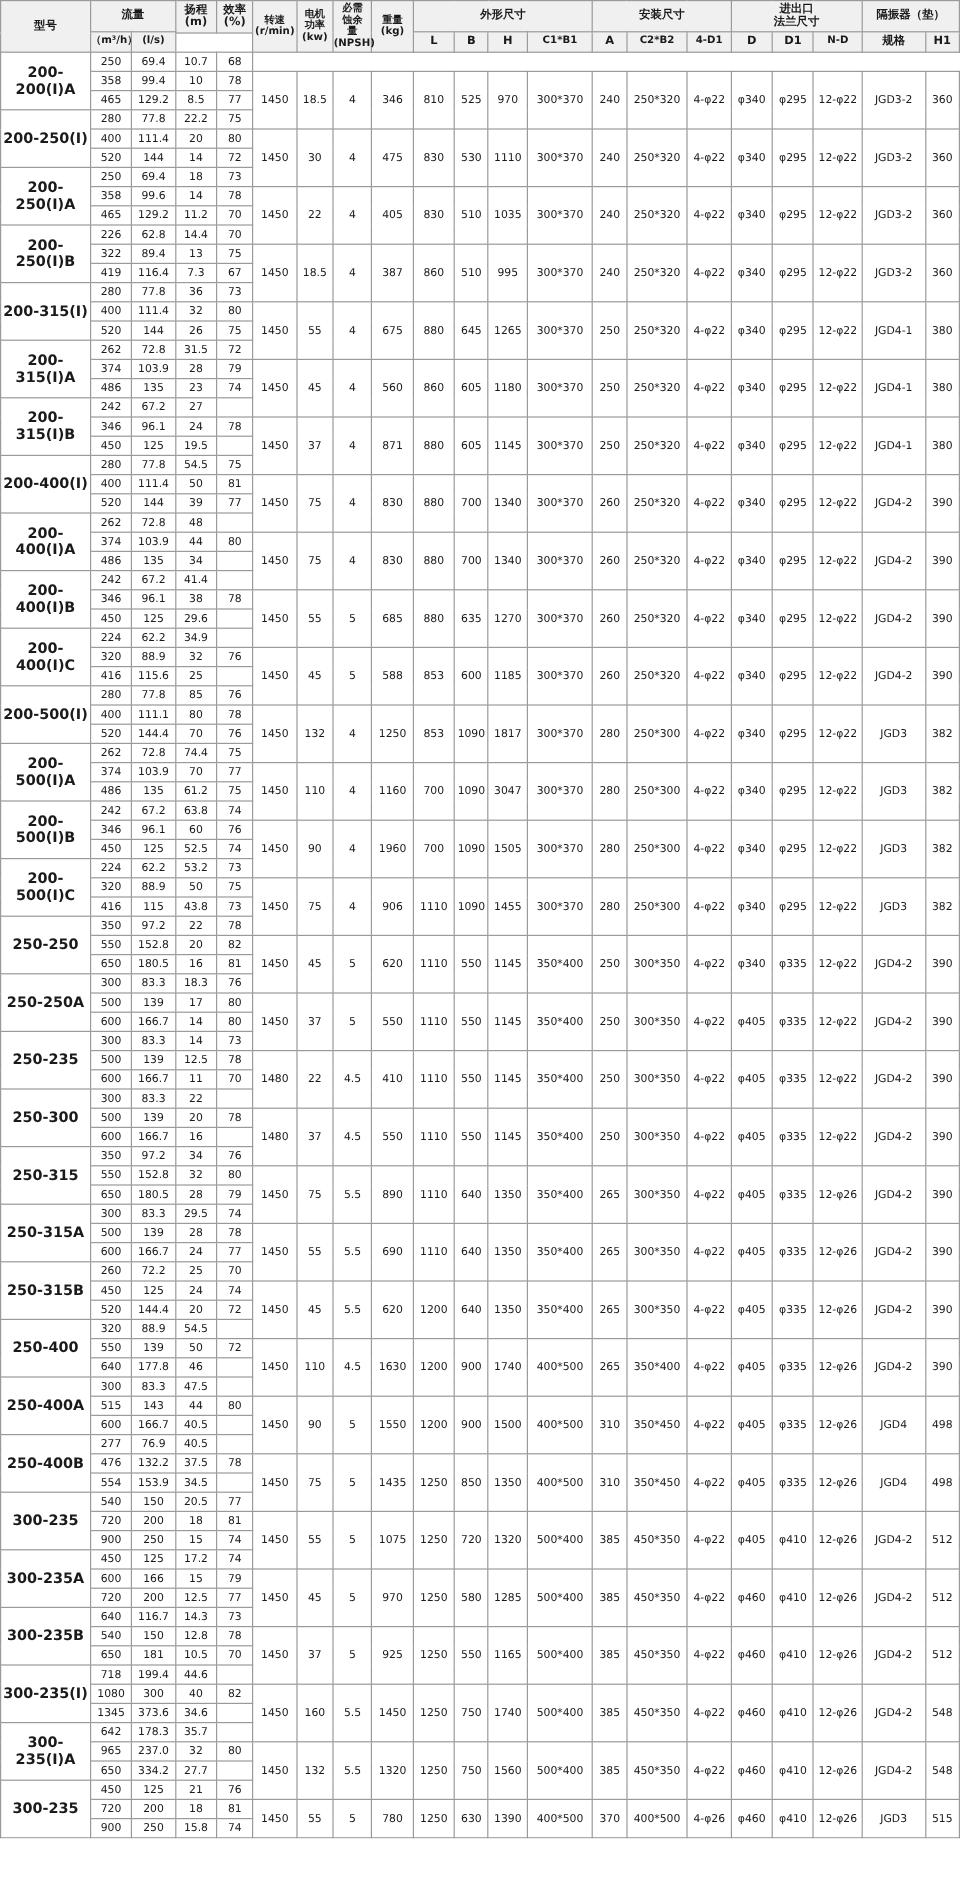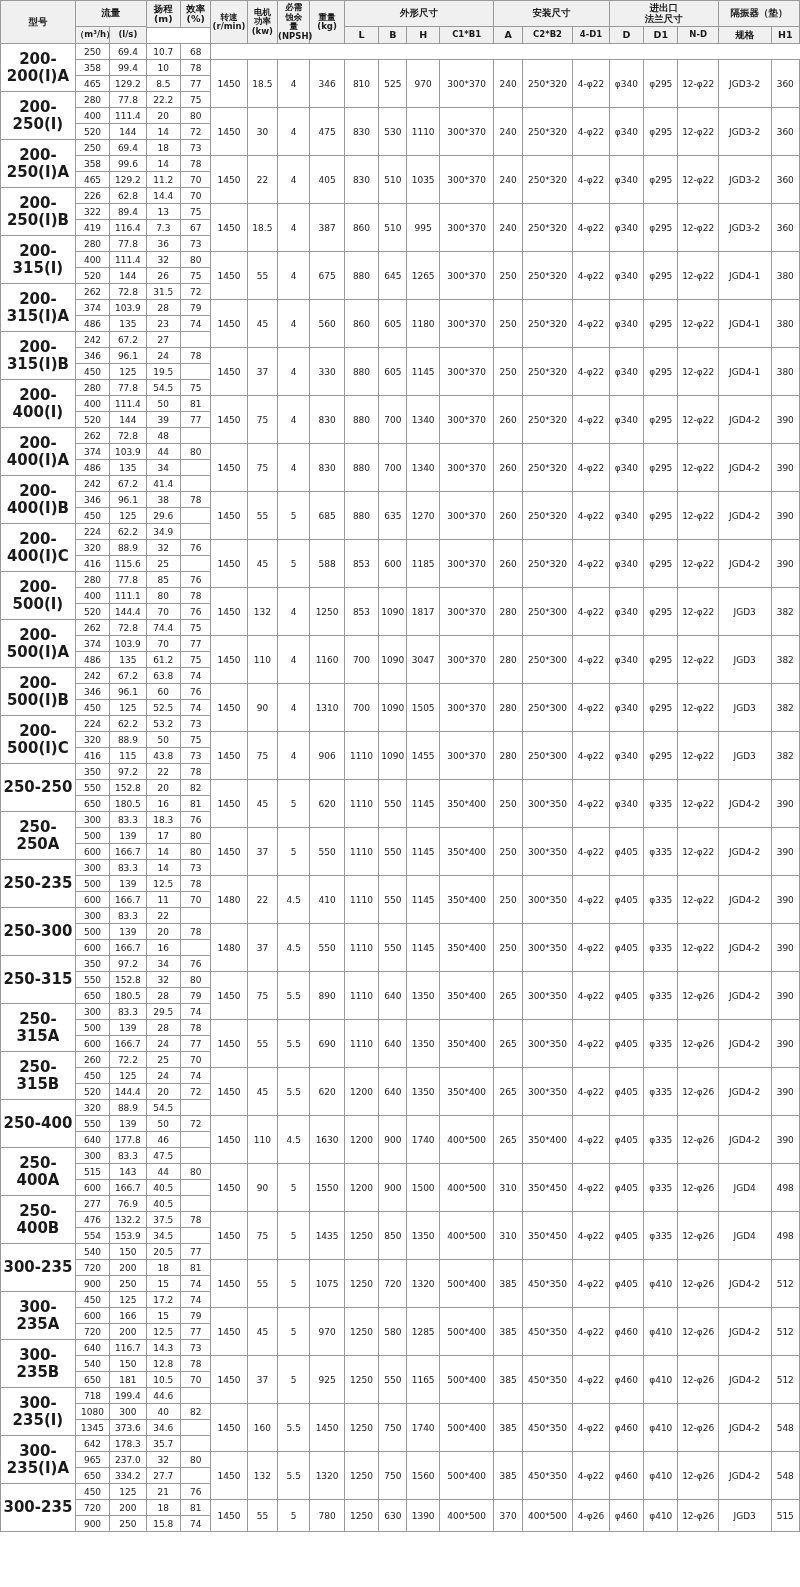--- a/index.html
+++ b/index.html
@@ -3,21 +3,21 @@
 <meta charset="utf-8">
 <style>
   html,body{margin:0;padding:0;background:#ffffff;}
   body{font-family:"DejaVu Sans","Liberation Sans",sans-serif;color:#1a1a1a;}
   #sheet{width:800px;}
   table{border-collapse:collapse;width:800px;table-layout:fixed;}
   th,td{border:1px solid #9a9a9a;text-align:center;vertical-align:middle;font-size:9px;line-height:1.12;padding:0;}
   thead th{background:#f0f0f0;font-weight:bold;font-size:9.5px;padding:2px 0;}
   thead th.small{font-size:8.5px;}
   td{background:#ffffff;height:15px;}
-  td.model{font-weight:bold;font-size:15px;}
+  td.model{font-weight:bold;font-size:12px;}
   .nowrap{white-space:nowrap;}
 </style>
 </head>
 <body>
 
 <div id="sheet">
 <table>
   <colgroup>
     <col style="width:74px">
         <col style="width:34px">
@@ -317,21 +317,21 @@
           <td></td>
         </tr>
         <tr>
           <td>346</td>
           <td>96.1</td>
           <td>24</td>
           <td>78</td>
           <td rowspan="3" class="nowrap">1450</td>
           <td rowspan="3" class="nowrap">37</td>
           <td rowspan="3" class="nowrap">4</td>
-          <td rowspan="3" class="nowrap">330</td>
+          <td rowspan="3" class="nowrap">871</td>
           <td rowspan="3" class="nowrap">880</td>
           <td rowspan="3" class="nowrap">605</td>
           <td rowspan="3" class="nowrap">1145</td>
           <td rowspan="3" class="nowrap">300*370</td>
           <td rowspan="3" class="nowrap">250</td>
           <td rowspan="3" class="nowrap">250*320</td>
           <td rowspan="3" class="nowrap">4-φ22</td>
           <td rowspan="3" class="nowrap">φ340</td>
           <td rowspan="3" class="nowrap">φ295</td>
           <td rowspan="3" class="nowrap">12-φ22</td>
@@ -562,21 +562,21 @@
           <td>74</td>
         </tr>
         <tr>
           <td>346</td>
           <td>96.1</td>
           <td>60</td>
           <td>76</td>
           <td rowspan="3" class="nowrap">1450</td>
           <td rowspan="3" class="nowrap">90</td>
           <td rowspan="3" class="nowrap">4</td>
-          <td rowspan="3" class="nowrap">1310</td>
+          <td rowspan="3" class="nowrap">1960</td>
           <td rowspan="3" class="nowrap">700</td>
           <td rowspan="3" class="nowrap">1090</td>
           <td rowspan="3" class="nowrap">1505</td>
           <td rowspan="3" class="nowrap">300*370</td>
           <td rowspan="3" class="nowrap">280</td>
           <td rowspan="3" class="nowrap">250*300</td>
           <td rowspan="3" class="nowrap">4-φ22</td>
           <td rowspan="3" class="nowrap">φ340</td>
           <td rowspan="3" class="nowrap">φ295</td>
           <td rowspan="3" class="nowrap">12-φ22</td>

